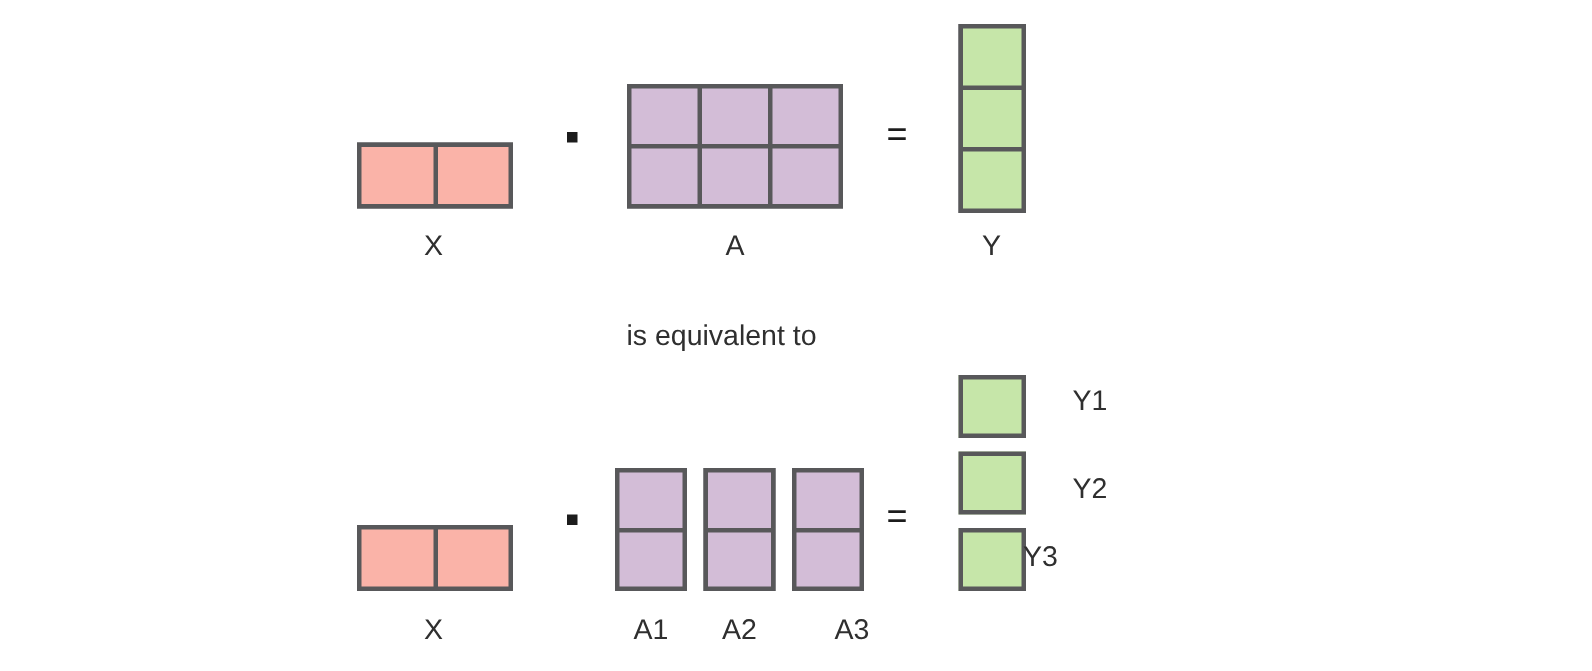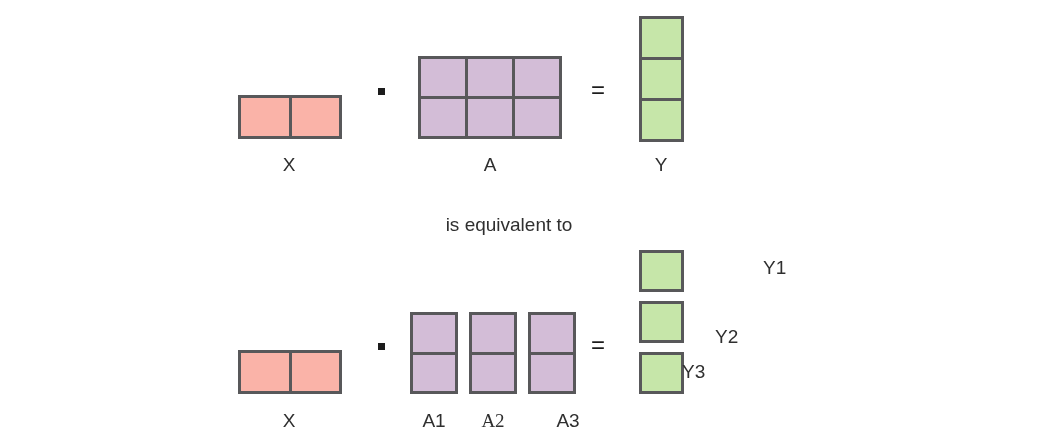--- a/index.html
+++ b/index.html
@@ -71,21 +71,20 @@
     font-size: 24px;
     color: #1c1c1c;
   }
   .caption {
     position: absolute;
     font-size: 19px;
     line-height: 1;
     color: #2f2f2f;
     transform: translateX(-50%);
     white-space: nowrap;
-    margin-left: 28px;
   }
 </style>
 </head>
 <body>
 
 <div id="canvas" style="--pink: #fab3a8; --purple: #d3bdd7; --green: #c6e6a9; --stroke: #58585a; background: rgb(255, 255, 255);">
 
   <div class="matrix" style="left:238px; top:95px; width:104px; height:44px;
               grid-template-columns:1fr 1fr; grid-template-rows:1fr;">
     <div class="cell pink"></div>
@@ -132,33 +131,33 @@
     <div class="cell purple"></div>
     <div class="cell purple"></div>
   </div>
   <div class="label center" style="left:434px; top:411px;">A1</div>
 
   <div class="matrix" style="left:469px; top:312px; width:48px; height:82px;
               grid-template-columns:1fr; grid-template-rows:1fr 1fr;">
     <div class="cell purple"></div>
     <div class="cell purple"></div>
   </div>
-  <div class="label center" style="left:493px; top:411px;font-family:Liberation Serif, serif;">A2</div>
+  <div class="label center" style="left:493px; top:411px;">A2</div>
 
   <div class="matrix" style="left:528px; top:312px; width:48px; height:82px;
               grid-template-columns:1fr; grid-template-rows:1fr 1fr;">
     <div class="cell purple"></div>
     <div class="cell purple"></div>
   </div>
   <div class="label center" style="left:568px; top:411px;">A3</div>
 
   <div class="op op-eq" style="left:591px; top:333px;">=</div>
 
   <div class="block green" style="left:639px; top:250px; width:45px; height:42px;"></div>
-  <div class="label" style="left:715px; top:258px;margin-left:48px;">Y1</div>
+  <div class="label" style="left:715px; top:258px;">Y1</div>
 
   <div class="block green" style="left:639px; top:301px; width:45px; height:42px;"></div>
-  <div class="label" style="left:715px; top:327px;">Y2</div>
+  <div class="label" style="left:715px; top:317px;">Y2</div>
 
   <div class="block green" style="left:639px; top:352px; width:45px; height:42px;"></div>
   <div class="label" style="left:682px; top:362px;">Y3</div>
 
 </div>
 
 </body></html>

